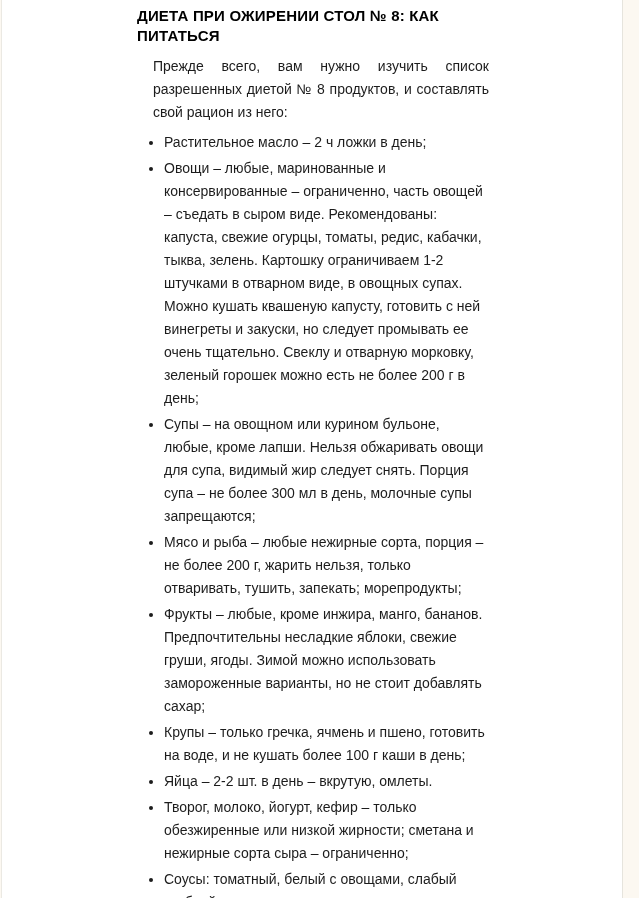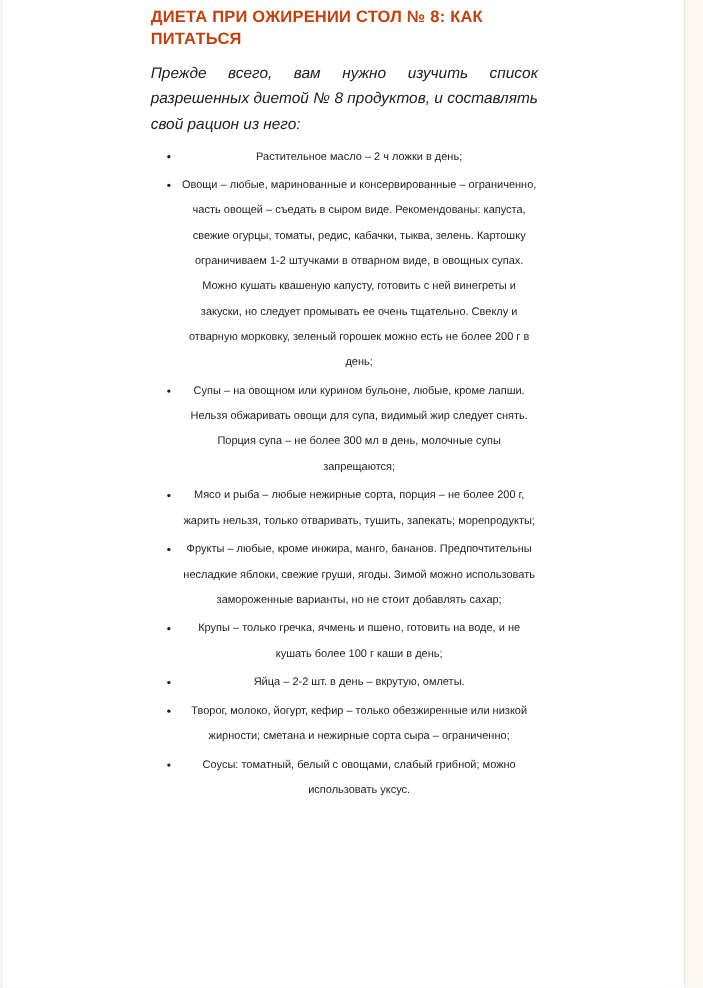--- a/index.html
+++ b/index.html
@@ -30,41 +30,40 @@
   }
   .article {
     position: relative;
     padding: 6px 0 0 135px;
     width: 352px;
   }
   .article-title {
     font-size: 15px;
     line-height: 20px;
     font-weight: bold;
-    color: #c2410c;
+    color: #000000;
     margin: 0 0 9px 0;
     letter-spacing: 0.2px;
   }
   .intro {
     font-size: 14px;
     line-height: 23px;
     text-align: justify;
-    margin: 0 0 7px 0;
-    font-style: italic;
+    margin: 0 0 7px 16px;
   }
   ul.diet-list {
     margin: 0;
     padding: 0 0 0 27px;
     list-style: disc outside;
   }
   ul.diet-list li {
-    font-size: 10px;
+    font-size: 14px;
     line-height: 23px;
     margin: 0 0 3px 0;
-    text-align: center;
+    text-align: left;
   }
 </style>
 </head>
 <body>
 
 <div class="page">
   <div class="sheet">
     <div class="article">
       <h1 class="article-title">ДИЕТА ПРИ ОЖИРЕНИИ СТОЛ № 8: КАК ПИТАТЬСЯ</h1>
       <p class="intro">Прежде всего, вам нужно изучить список разрешенных диетой № 8 продуктов, и составлять свой рацион из него:</p>

